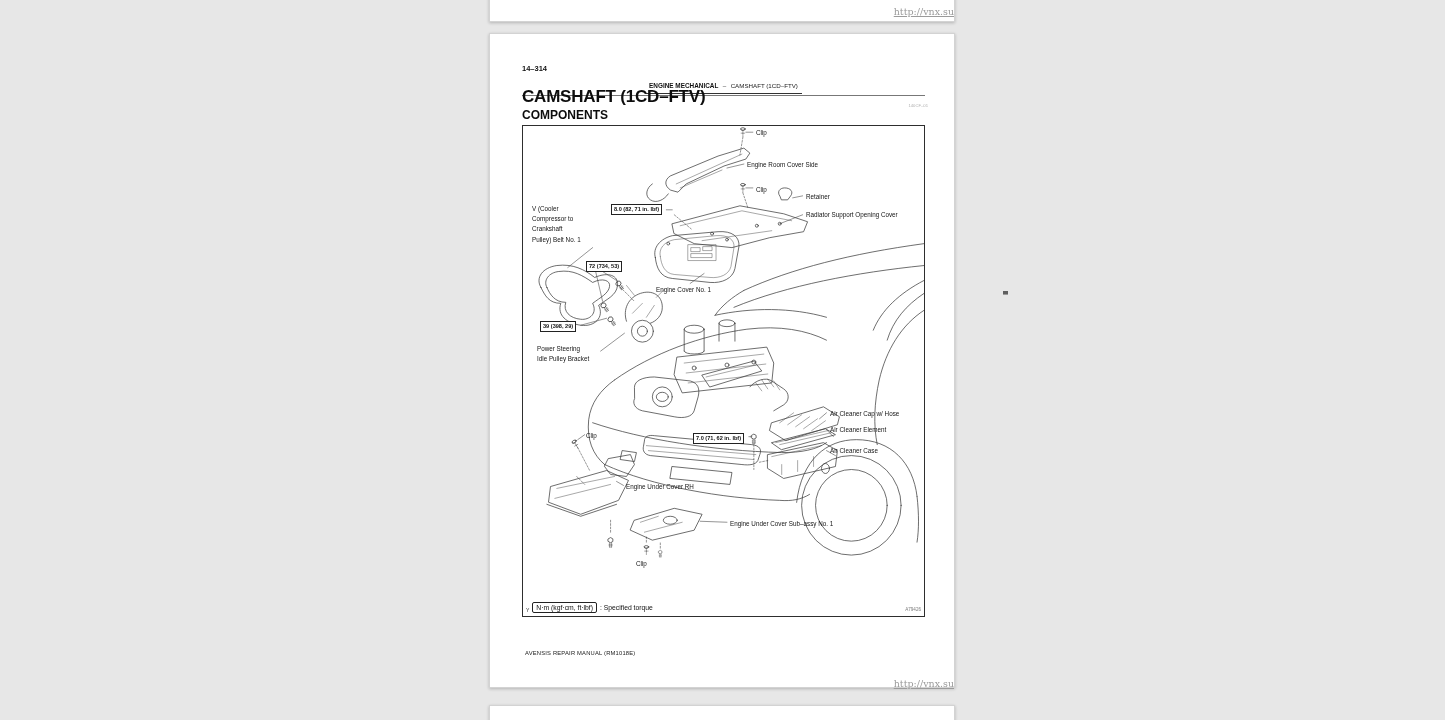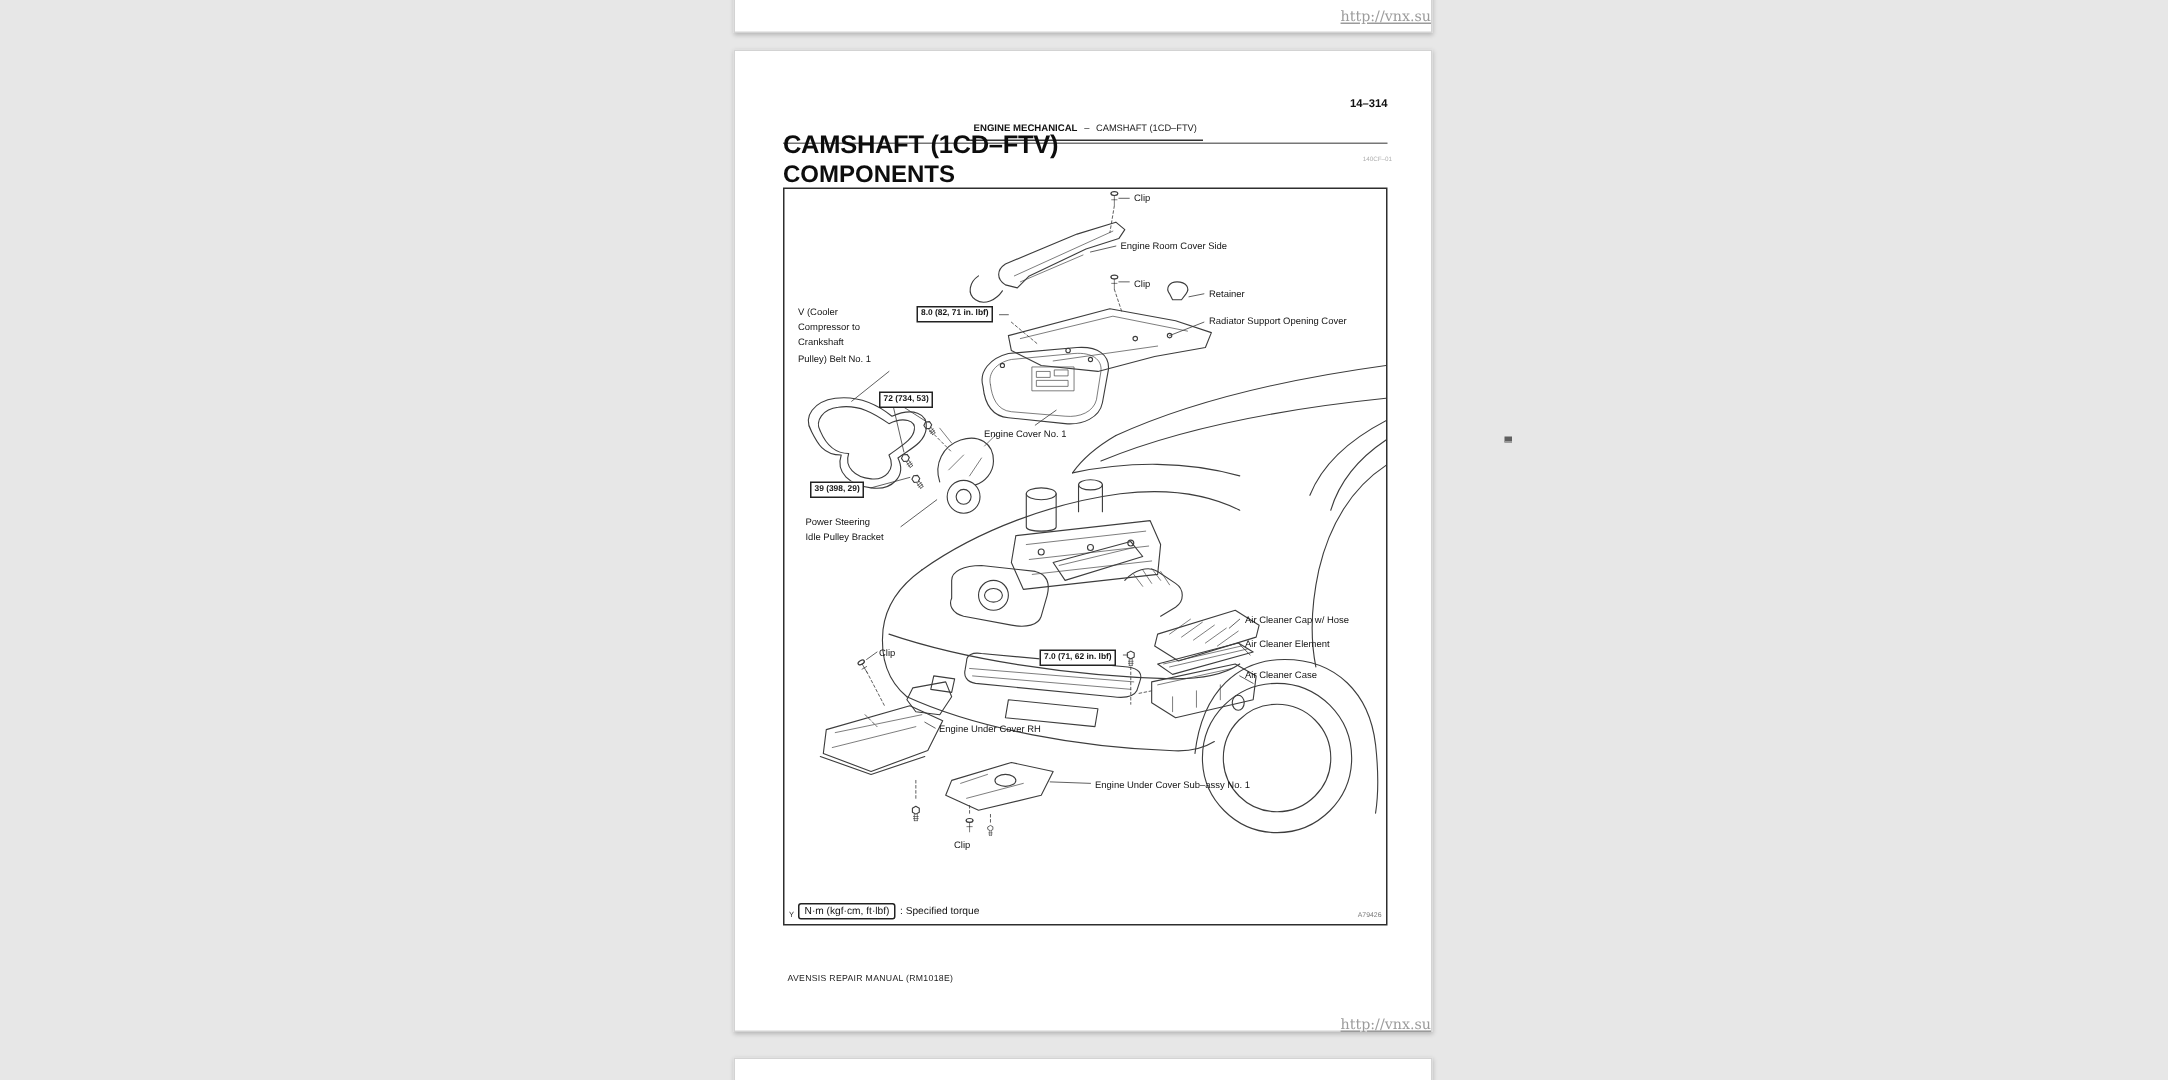--- a/index.html
+++ b/index.html
@@ -20,30 +20,30 @@
     font-family:"DejaVu Serif", serif; font-size:9.5px; text-decoration:underline; }
   .wm-top { bottom:4px; }
   .wm-bottom { top:644px; }
 
   .stray-mark { position:absolute; left:1003px; top:291px; width:5px; height:4px;
     background:#5f5f5f; border-bottom:1px solid #9a9a9a; }
 
   
   .page-head { position:absolute; left:32px; top:30px; width:403px;
     border-bottom:1.6px solid #777; padding-bottom:1px; }
-  .page-num { display:block; font-size:7.5px; font-weight:bold; color:#111;text-align:right; }
+  .page-num { display:block; font-size:7.5px; font-weight:bold; color:#111; }
   .head-center { display:block; text-align:center; margin-top:1px; }
   .head-center-inner { display:inline-block; border-bottom:1px solid #333; padding:0 4px 1px; }
   .head-section { font-size:6.4px; font-weight:bold; color:#111; }
   .head-dash, .head-topic { font-size:6.2px; color:#222; }
 
   .doc-title { position:absolute; left:32px; top:53px; font-size:17px; font-weight:bold;
     color:#0d0d0d; letter-spacing:-.2px; }
   .doc-code { position:absolute; right:26px; top:69px; font-size:4.2px; color:#b0b0b0; }
-  .doc-subtitle { position:absolute; left:32px; top:74px; font-size:16px; font-weight:bold;
+  .doc-subtitle { position:absolute; left:32px; top:74px; font-size:12px; font-weight:bold;
     color:#0d0d0d; }
 
   
   .figure-box { position:absolute; left:32px; top:91px; width:403px; height:492px;
     border:1px solid #2e2e2e; }
   .figure-box svg { position:absolute; left:0; top:0; width:100%; height:100%; }
   svg path, svg circle, svg ellipse, svg line, svg rect
     { stroke:#3d3d3d; fill:none; stroke-width:.75; stroke-linecap:round; stroke-linejoin:round; }
   svg .ld { stroke-width:.55; }
   svg .dash { stroke-width:.55; stroke-dasharray:1.8 1.6; }

